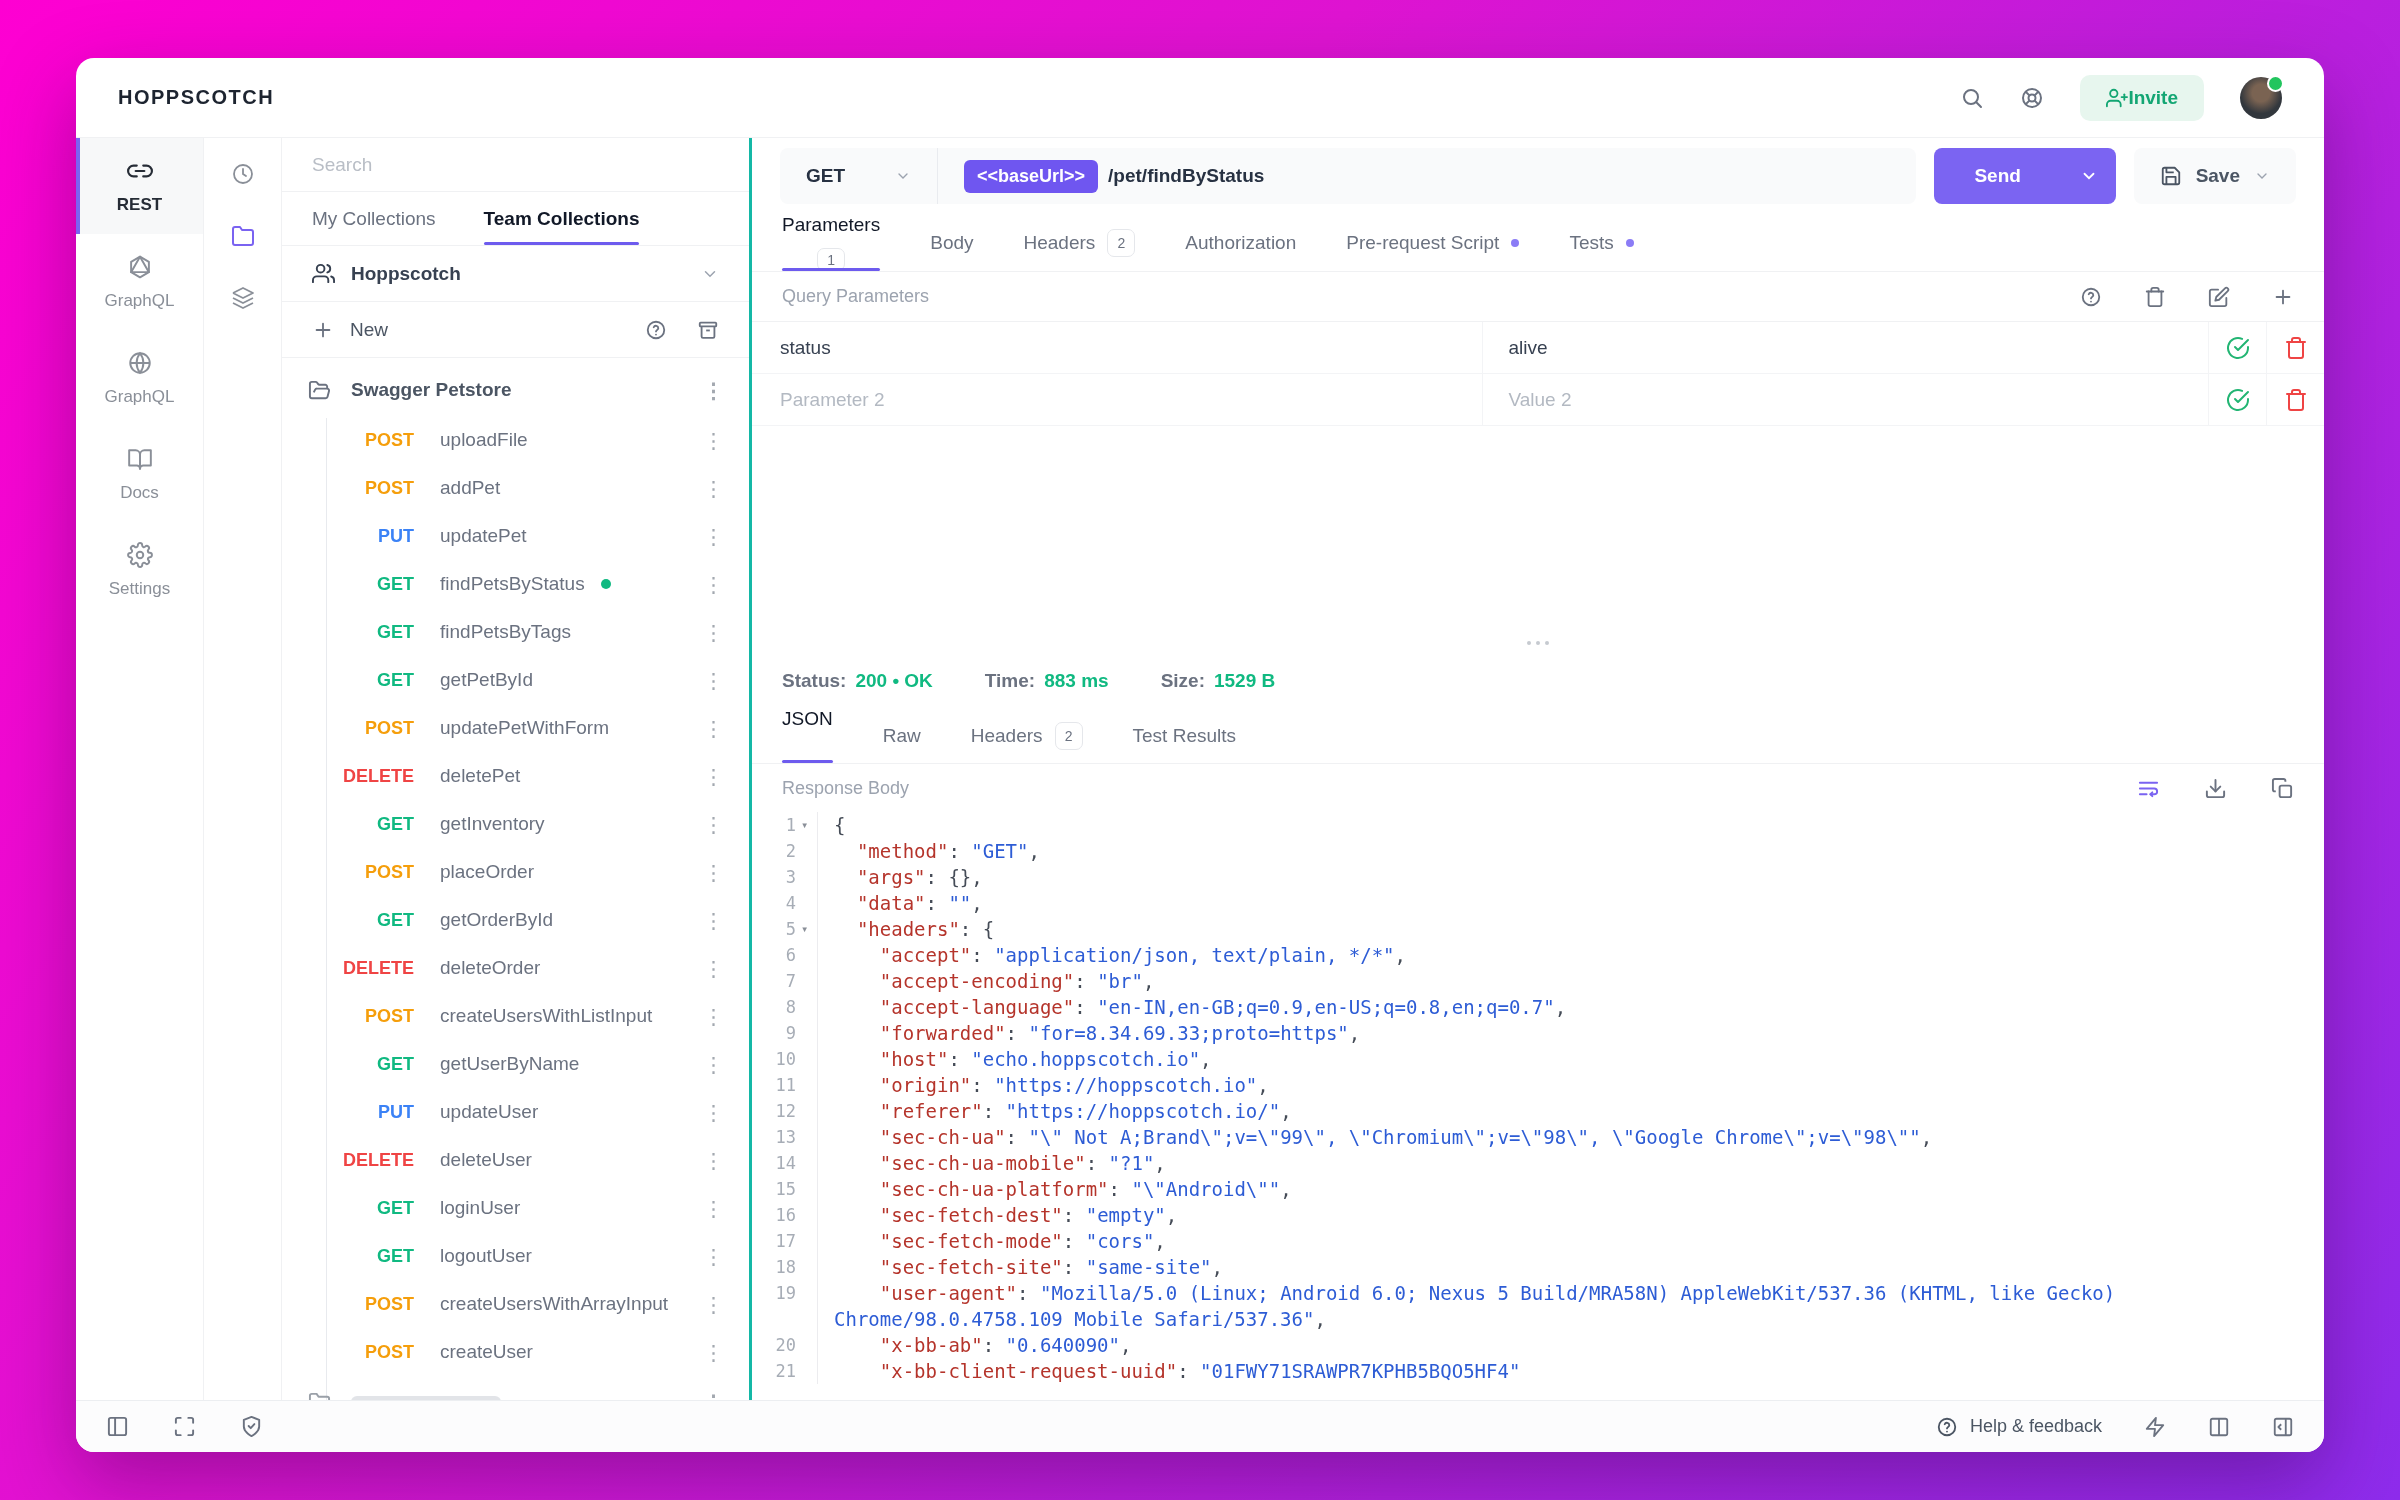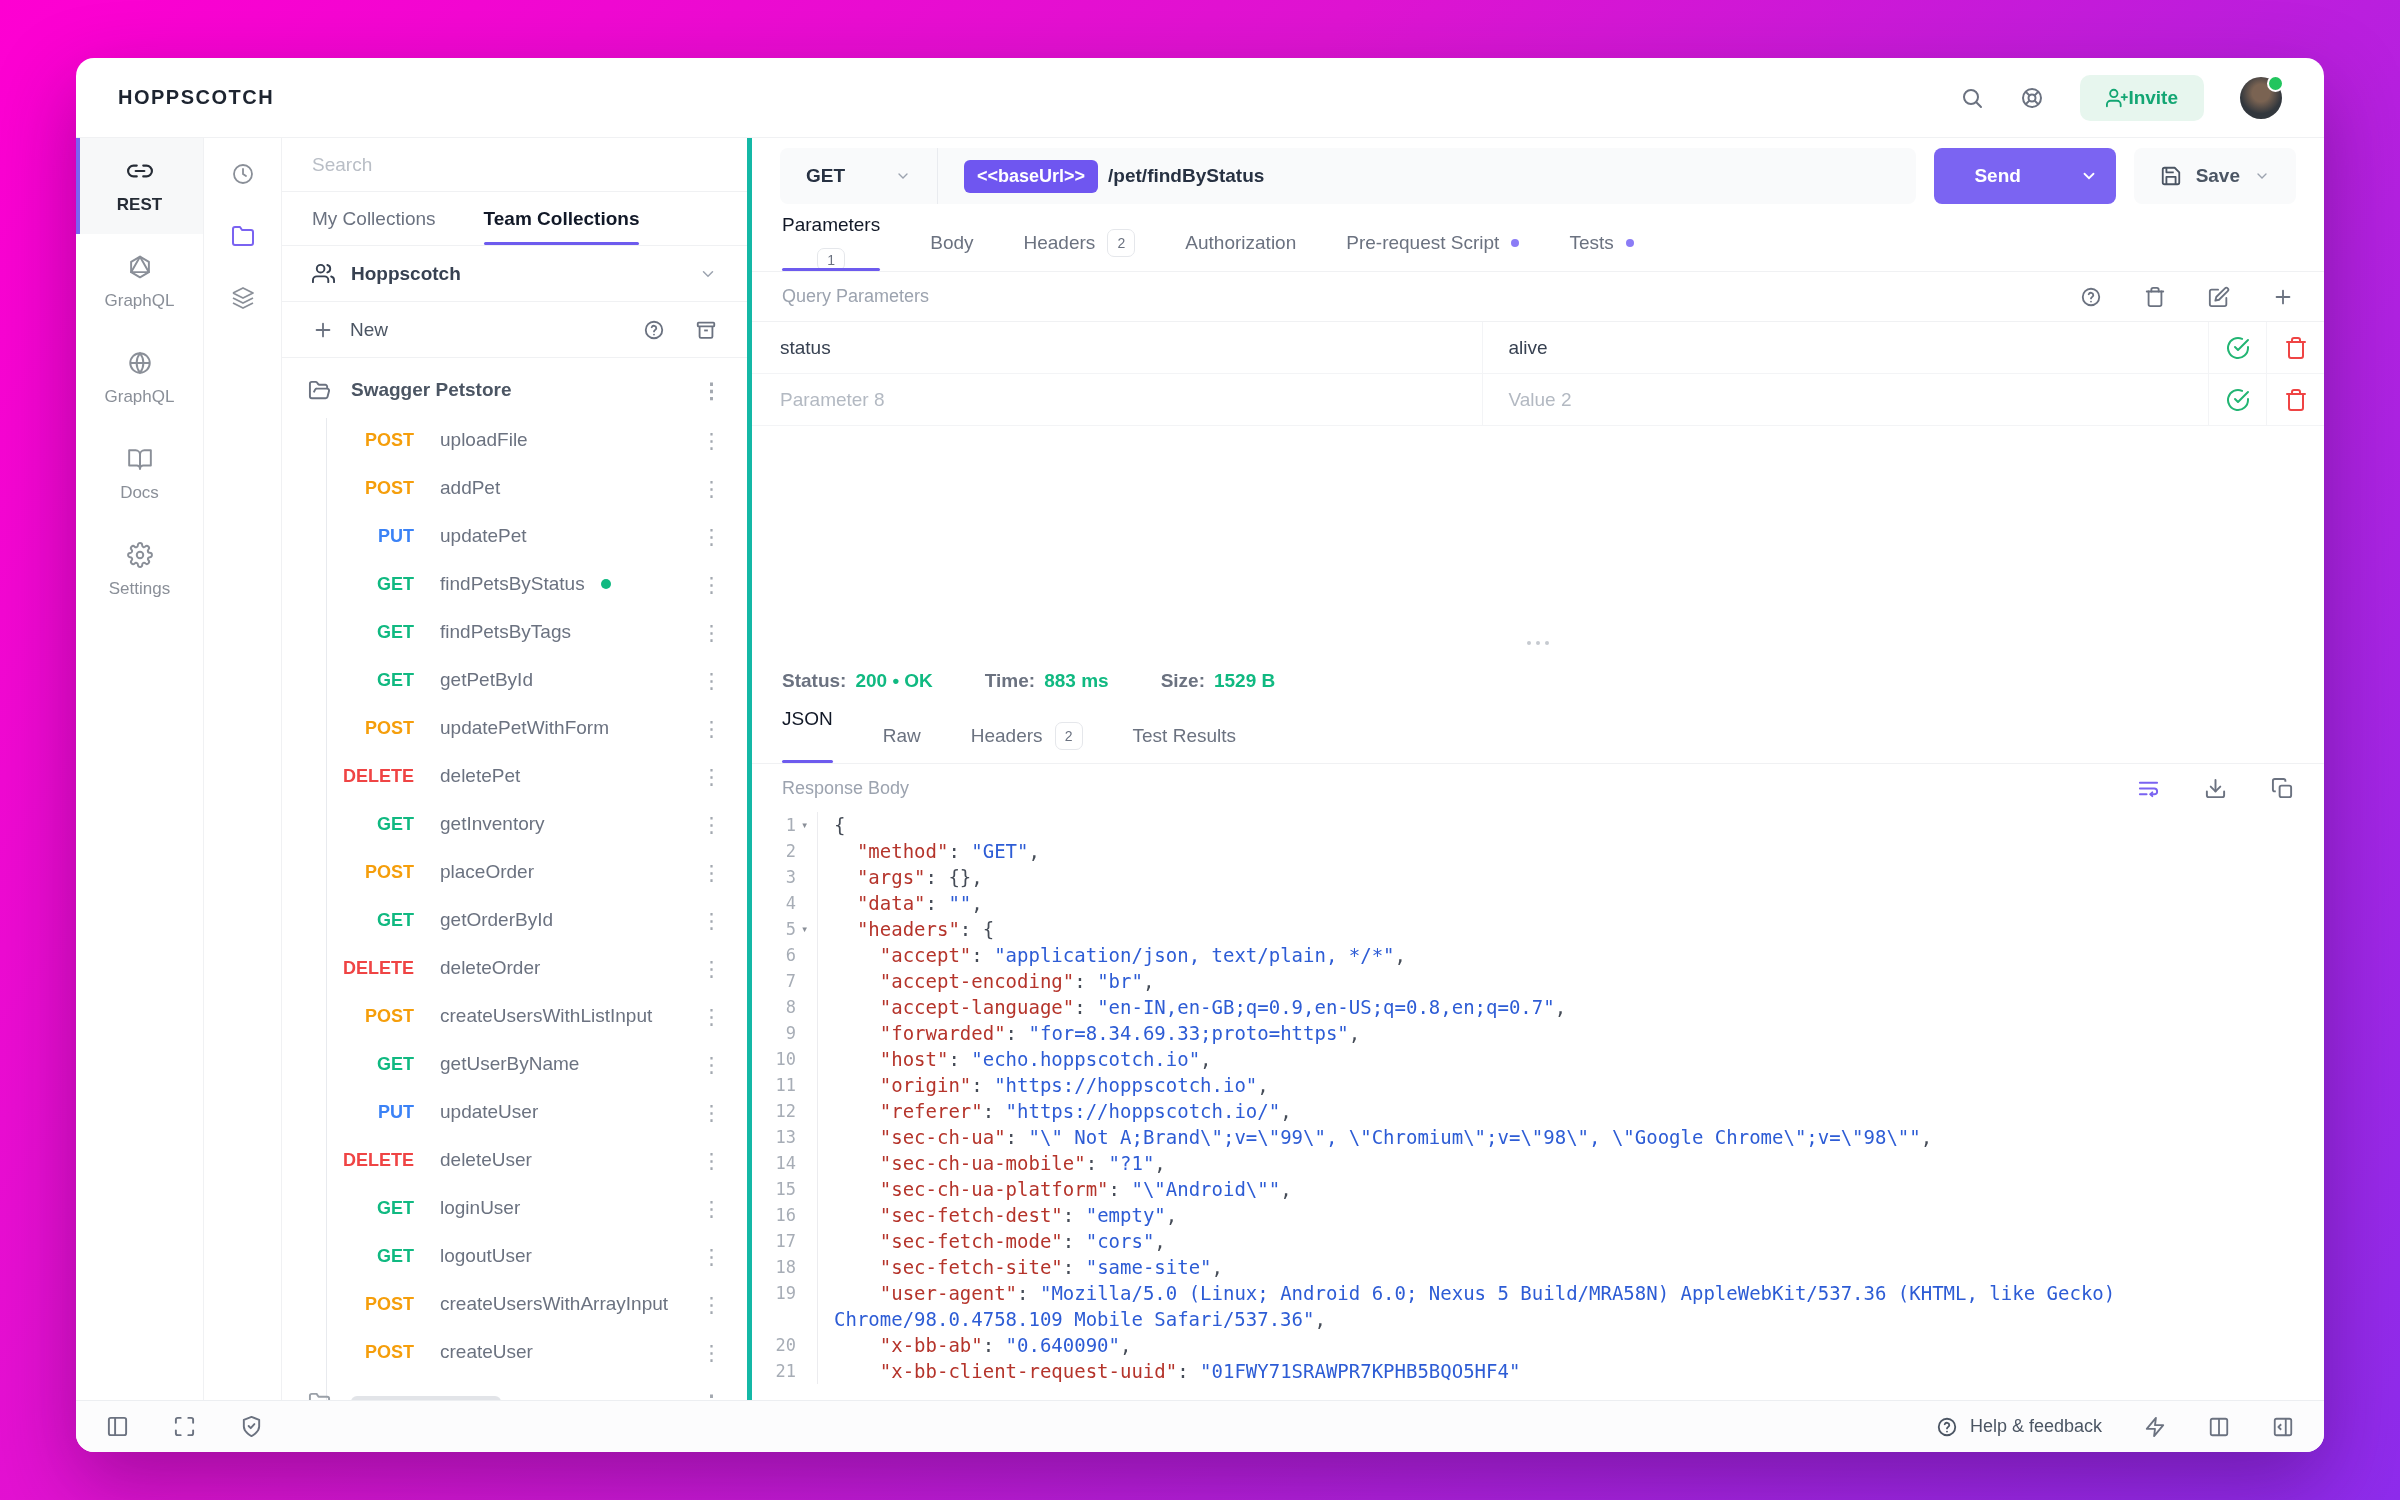--- a/index.html
+++ b/index.html
@@ -26,21 +26,21 @@
     background:radial-gradient(circle at 50% 38%, #7a6352 0 26%, #32373d 62%); }
   .avatar::after { content:""; position:absolute; top:-2px; right:-2px; width:13px; height:13px; background:#22c55e; border:2px solid #fff; border-radius:50%; }
   
   .main { flex:1; display:flex; min-height:0; }
   .nav { width:128px; flex:0 0 128px; border-right:1px solid #f0f1f3; }
   .nav-item { height:96px; display:flex; flex-direction:column; align-items:center; justify-content:center; gap:11px; color:#8a8f98; font-size:17px; cursor:pointer; }
   .nav-item.active { background:#f7f8f9; color:#262c36; box-shadow:inset 4px 0 0 #7a63f1; font-weight:600; }
   .rail { width:78px; flex:0 0 78px; border-right:1px solid #f0f1f3; display:flex; flex-direction:column; align-items:center; padding-top:24px; gap:38px; color:#8a8f98; }
   .rail .active { color:#7a63f1; }
   
-  .collections { width:470px; flex:0 0 470px; border-right:5px solid #14b8a6; display:flex; flex-direction:column; min-width:0; position:relative; }
+  .collections { width:470px; flex:0 0 470px; border-right:3px solid #14b8a6; display:flex; flex-direction:column; min-width:0; position:relative; }
   .search-row { height:54px; flex:0 0 54px; display:flex; align-items:center; padding:0 30px; border-bottom:1px solid #f0f1f3; }
   .search-row input { border:0; outline:0; font-size:19px; color:#374151; width:100%; font-family:inherit; }
   .search-row input::placeholder { color:#b9bec6; }
   .col-tabs { height:54px; flex:0 0 54px; display:flex; padding:0 30px; gap:48px; border-bottom:1px solid #f0f1f3; }
   .col-tab { display:flex; align-items:center; font-size:19px; color:#6b7280; position:relative; cursor:pointer; }
   .col-tab.active { color:#111827; font-weight:700; }
   .col-tab.active::after { content:""; position:absolute; left:0; right:0; bottom:0; height:3px; background:#6d5bee; border-radius:2px; }
   .team-row { height:56px; flex:0 0 56px; display:flex; align-items:center; gap:16px; padding:0 30px; border-bottom:1px solid #f0f1f3; color:#374151; font-size:19px; font-weight:600; cursor:pointer; }
   .team-row .chev { margin-left:auto; color:#9ca3af; }
   .new-row { height:56px; flex:0 0 56px; display:flex; align-items:center; gap:16px; padding:0 30px; border-bottom:1px solid #f0f1f3; color:#4b5563; font-size:19px; }
@@ -499,21 +499,21 @@
             </svg>
           </div>
         <div class="p-act" style="color:#ef4444">
             <svg width="24" height="24" viewBox="0 0 24 24" fill="none" stroke="currentColor" stroke-width="2" stroke-linecap="round" stroke-linejoin="round">
               <polyline points="3 6 5 6 21 6"></polyline>
               <path d="M19 6v14a2 2 0 0 1-2 2H7a2 2 0 0 1-2-2V6m3 0V4a2 2 0 0 1 2-2h4a2 2 0 0 1 2 2v2"></path>
             </svg>
           </div>
       </div>
       <div class="param-row ph">
-        <div class="p-name">Parameter 8</div>
+        <div class="p-name">Parameter 2</div>
         <div class="p-value">Value 2</div>
         <div class="p-act" style="color:#22b573">
             <svg width="24" height="24" viewBox="0 0 24 24" fill="none" stroke="currentColor" stroke-width="2" stroke-linecap="round" stroke-linejoin="round">
               <path d="M22 11.08V12a10 10 0 1 1-5.93-9.14"></path>
               <polyline points="22 4 12 14.01 9 11.01"></polyline>
             </svg>
           </div>
         <div class="p-act" style="color:#ef4444">
             <svg width="24" height="24" viewBox="0 0 24 24" fill="none" stroke="currentColor" stroke-width="2" stroke-linecap="round" stroke-linejoin="round">
               <polyline points="3 6 5 6 21 6"></polyline>

